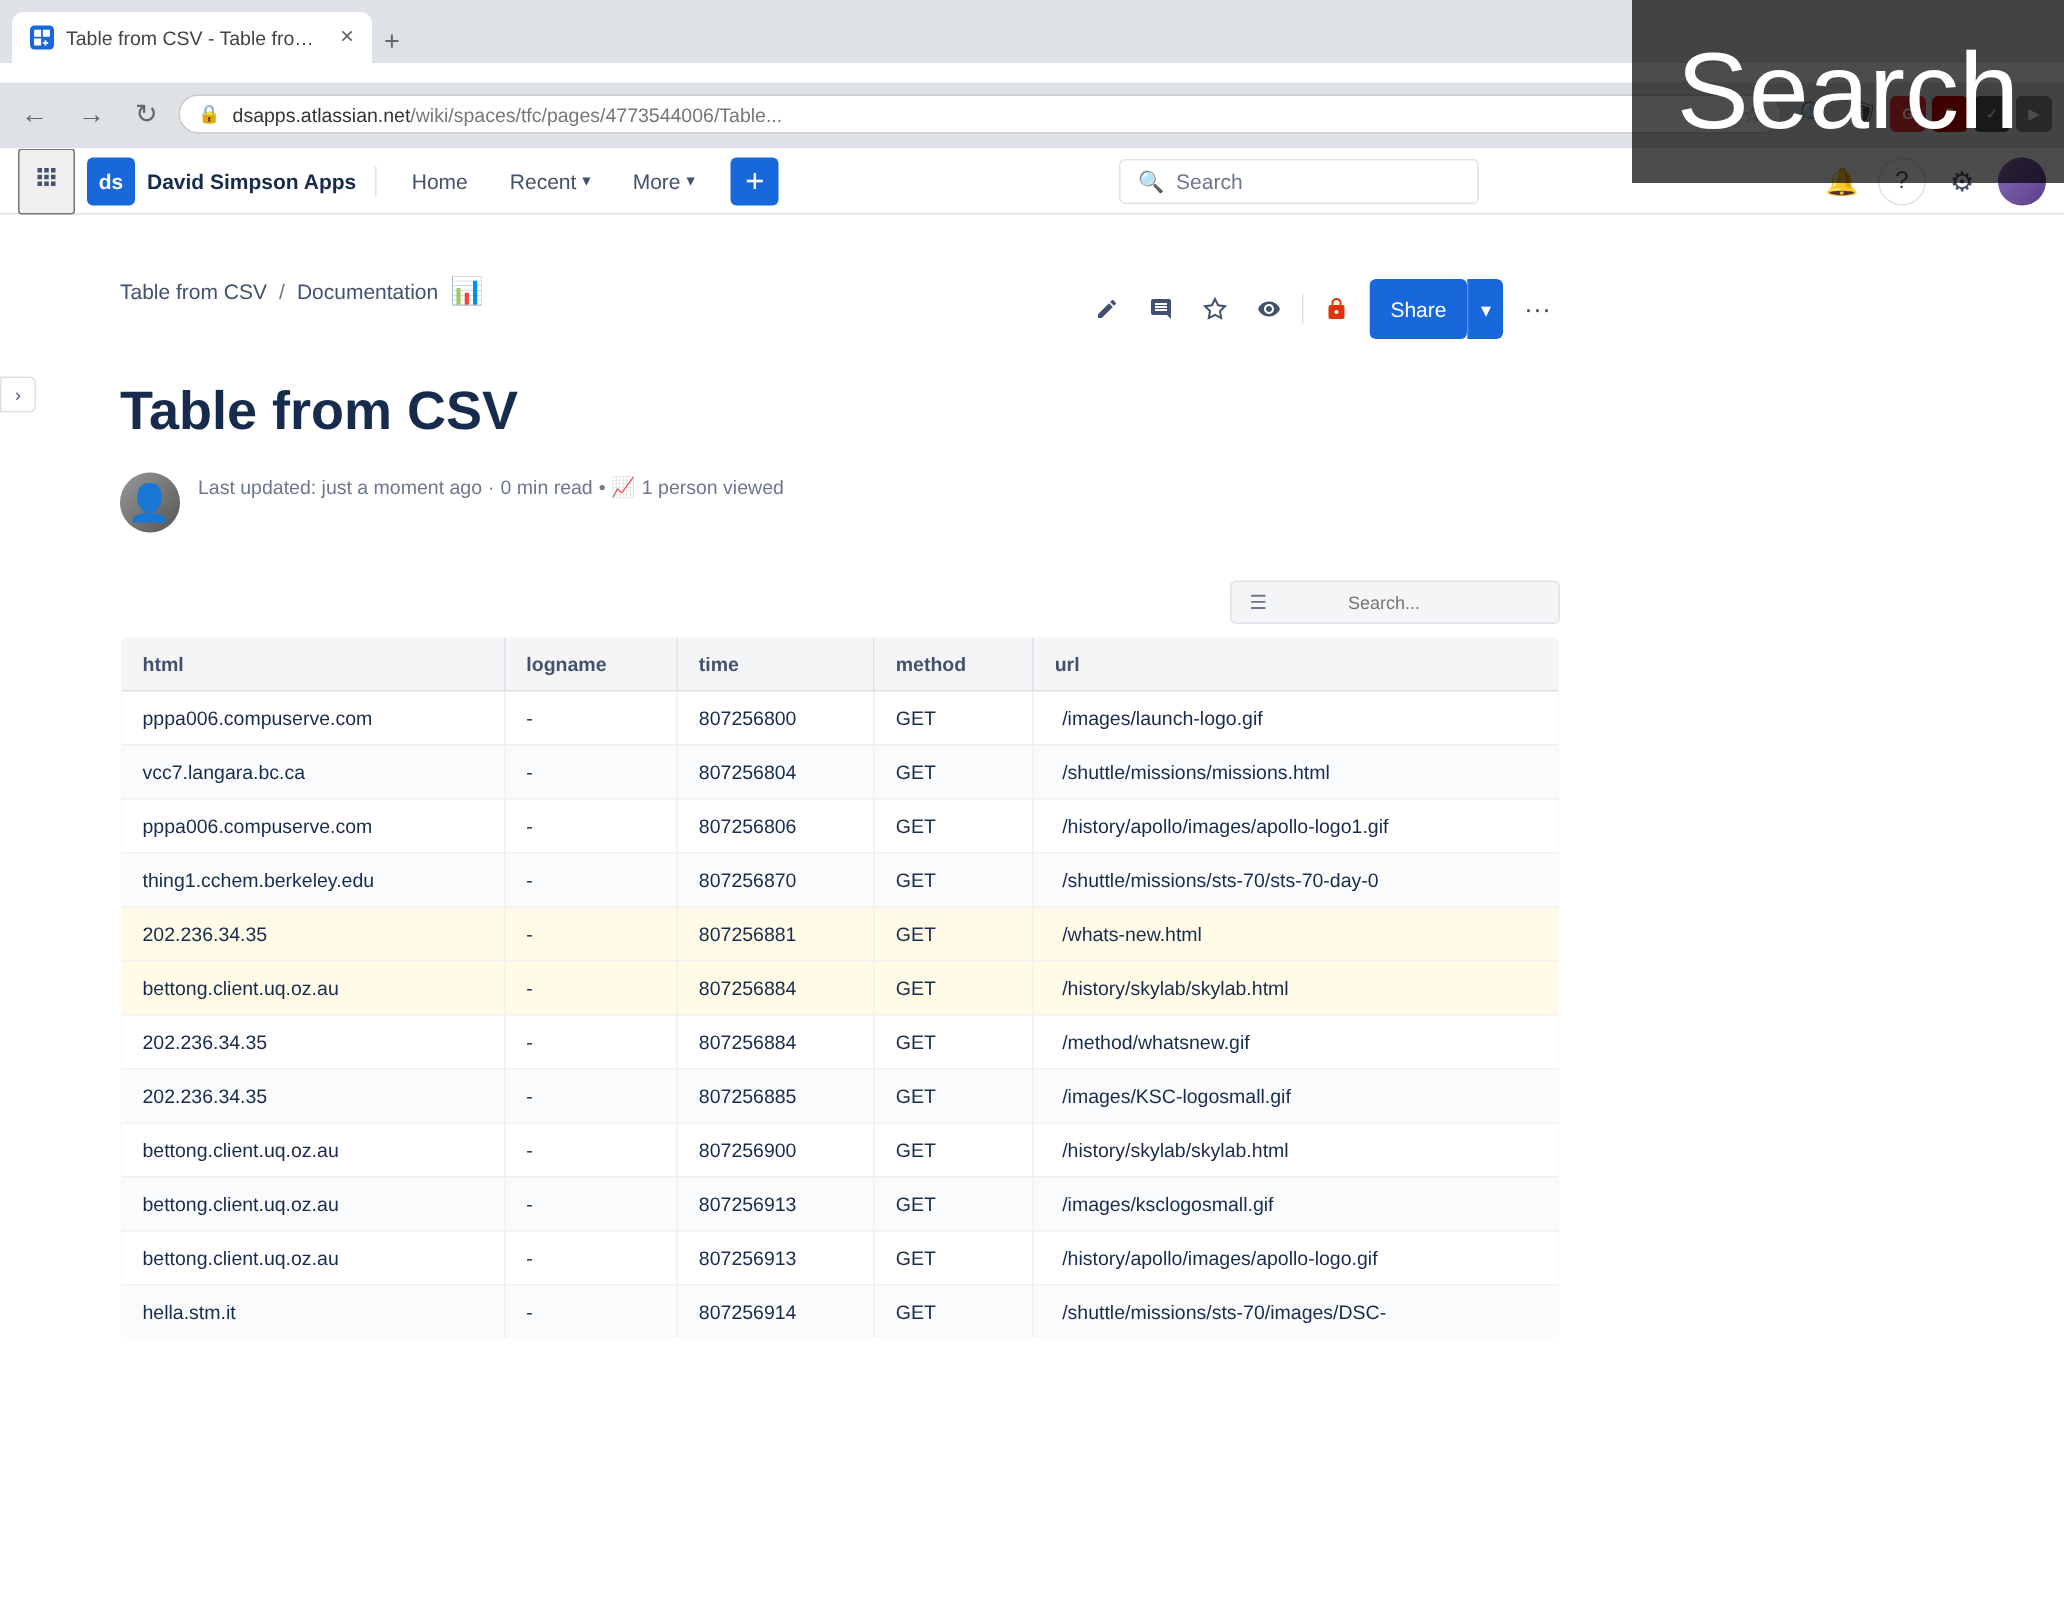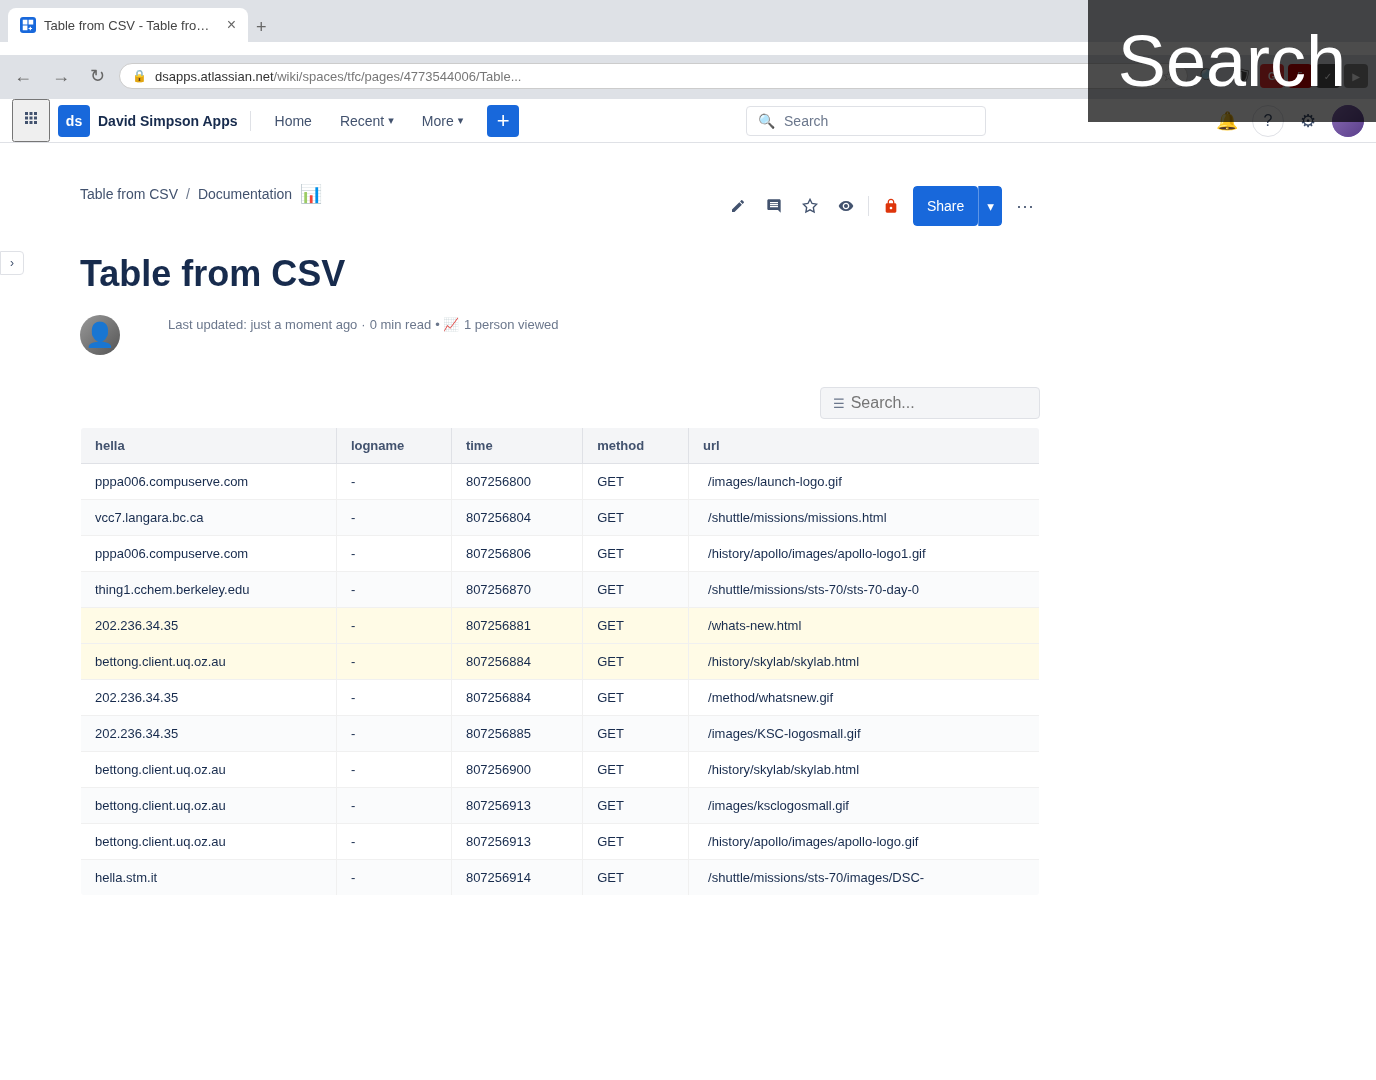--- a/index.html
+++ b/index.html
@@ -74,21 +74,21 @@
     .more-actions-btn { background: none; border: none; color: #42526e; cursor: pointer; font-size: 18px; padding: 6px; border-radius: 4px; }
 
     
     .page-title { font-size: 36px; font-weight: 700; color: #172b4d; margin-bottom: 20px; }
 
     
     .author-info { display: flex; align-items: flex-start; gap: 12px; margin-bottom: 32px; }
     .author-avatar-img { width: 40px; height: 40px; border-radius: 50%; background: linear-gradient(135deg, #a0a0a0, #606060); display: flex; align-items: center; justify-content: center; font-size: 11px; color: white; }
     .author-details { font-size: 13px; color: #6b778c; line-height: 1.6; }
     .author-name { color: #172b4d; font-weight: 500; }
-    .author-meta { display: flex; gap: 4px; margin-left: 36px; }
+    .author-meta { display: flex; gap: 4px; }
     .view-icon { color: #6b778c; }
 
     
     .table-search-wrapper { display: flex; justify-content: flex-end; margin-bottom: 8px; }
     .table-search { display: flex; align-items: center; gap: 6px; border: 1px solid #dfe1e6; border-radius: 4px; padding: 6px 12px; width: 220px; color: #6b778c; font-size: 13px; background: #f4f5f7; }
 
     
     .data-table { width: 100%; border-collapse: collapse; border: 1px solid #dfe1e6; border-radius: 4px; overflow: hidden; }
     .data-table th { background: #f4f5f7; padding: 10px 14px; text-align: left; font-size: 13px; font-weight: 600; color: #42526e; border-bottom: 1px solid #dfe1e6; border-right: 1px solid #dfe1e6; }
     .data-table th:last-child { border-right: none; }
@@ -261,28 +261,28 @@
           <span>•</span>
           <span class="view-icon">📈</span>
           <span>1 person viewed</span>
         </div>
       </div>
     </div>
 
     <div class="table-search-wrapper">
       <div class="table-search">
         <span>☰</span>
-        <input type="text" style="border: none; background: transparent; outline: none; font-size: 16px; color: rgb(107, 119, 140); width: 100%;" placeholder="Search...">
+        <input type="text" style="border: none; background: transparent; outline: none; font-size: 12px; color: rgb(107, 119, 140); width: 100%; margin-left: 48px;" placeholder="Search...">
       </div>
     </div>
 
     <table class="data-table">
       <thead>
         <tr>
-          <th>hella</th>
+          <th>html</th>
           <th>logname</th>
           <th>time</th>
           <th>method</th>
           <th>url</th>
         </tr>
       </thead>
       <tbody id="table-body">
       <tr>
             <td>pppa006.compuserve.com</td>
             <td>-</td>

